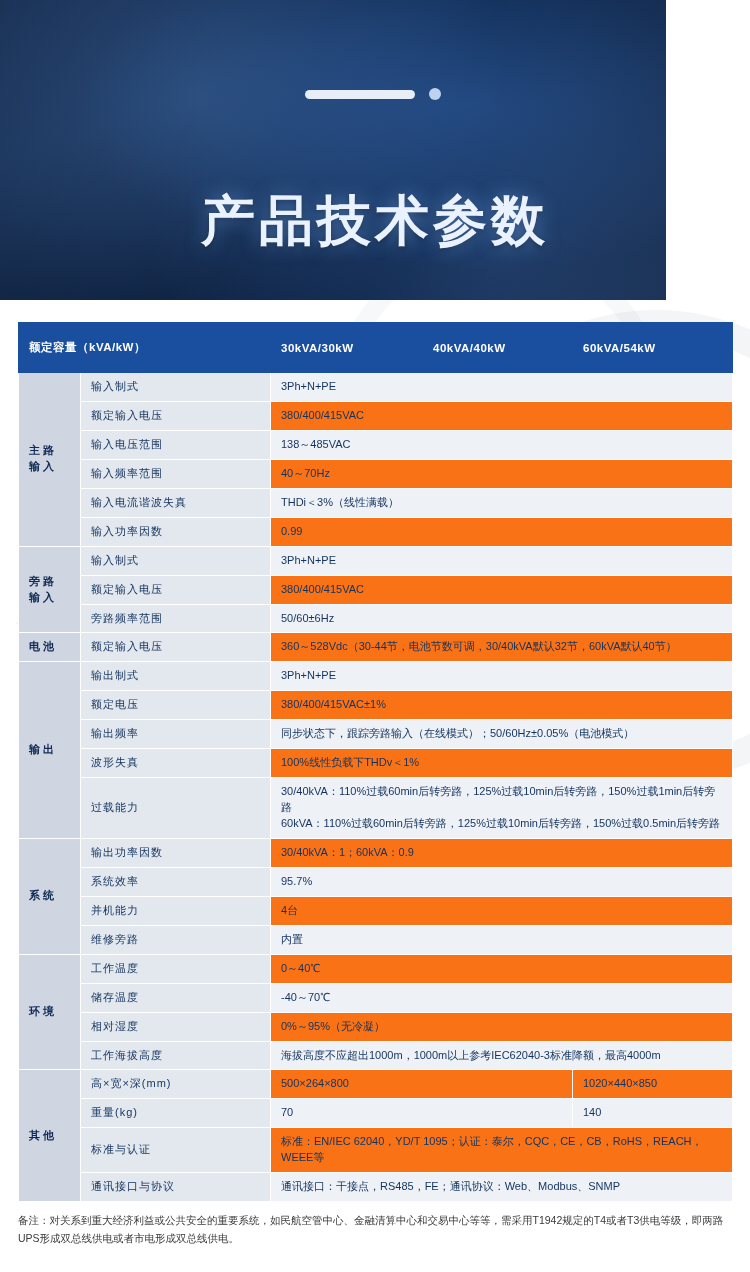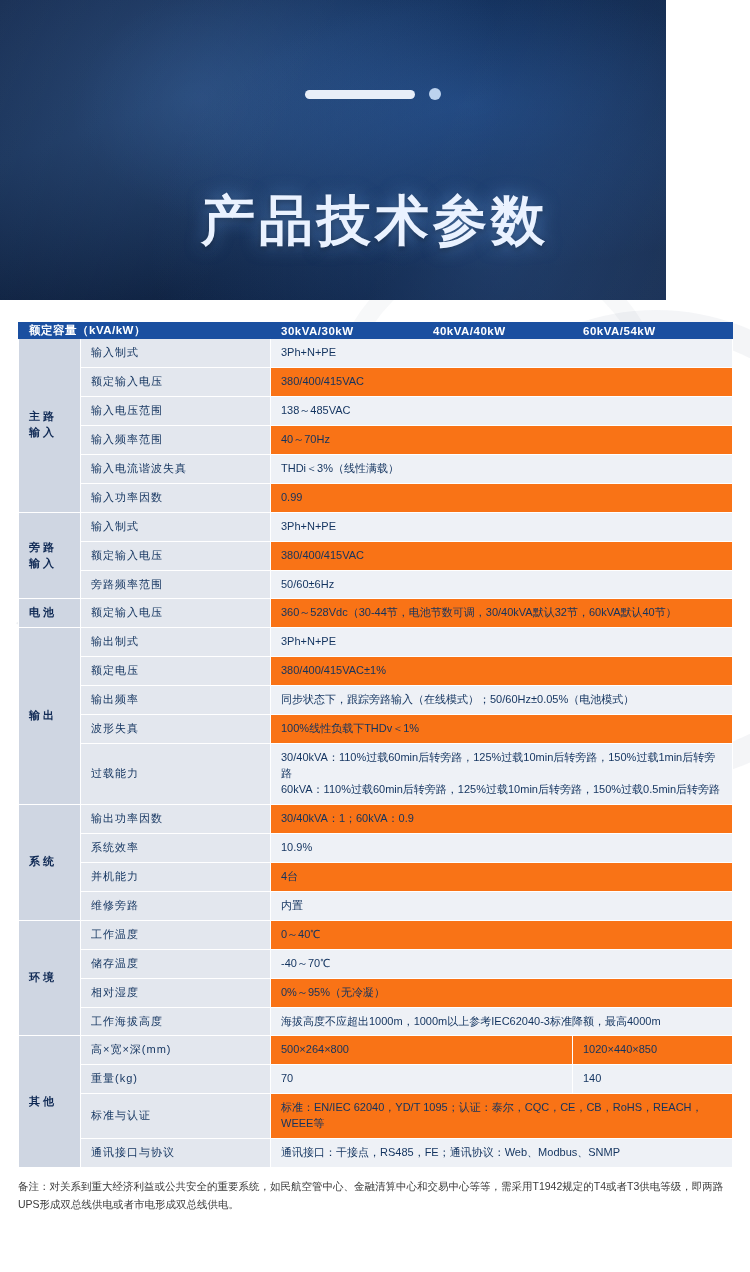--- a/index.html
+++ b/index.html
@@ -154,21 +154,21 @@
     table-layout: fixed;
     font-size: 11px;
     color: #1b3a66;
   }
   table.spec th {
     background: #1a4fa0;
     color: #ffffff;
     font-size: 11.5px;
     font-weight: bold;
     text-align: left;
-    padding: 0 10px;
+    padding: 17px 10px;
     border: 1px solid #1a4fa0;
     letter-spacing: 0.5px;
   }
   table.spec td {
     border: 1px solid #ffffff;
     padding: 6px 10px;
     vertical-align: middle;
     line-height: 1.45;
   }
   .cat {
@@ -318,21 +318,21 @@
 60kVA：110%过载60min后转旁路，125%过载10min后转旁路，150%过载0.5min后转旁路</td>
         </tr>
 
         <tr>
           <td class="cat" rowspan="4">系统</td>
           <td class="lbl">输出功率因数</td>
           <td class="val alt" colspan="3">30/40kVA：1；60kVA：0.9</td>
         </tr>
         <tr>
           <td class="lbl">系统效率</td>
-          <td class="val" colspan="3">10.9%</td>
+          <td class="val" colspan="3">95.7%</td>
         </tr>
         <tr>
           <td class="lbl">并机能力</td>
           <td class="val alt" colspan="3">4台</td>
         </tr>
         <tr>
           <td class="lbl">维修旁路</td>
           <td class="val" colspan="3">内置</td>
         </tr>
 

